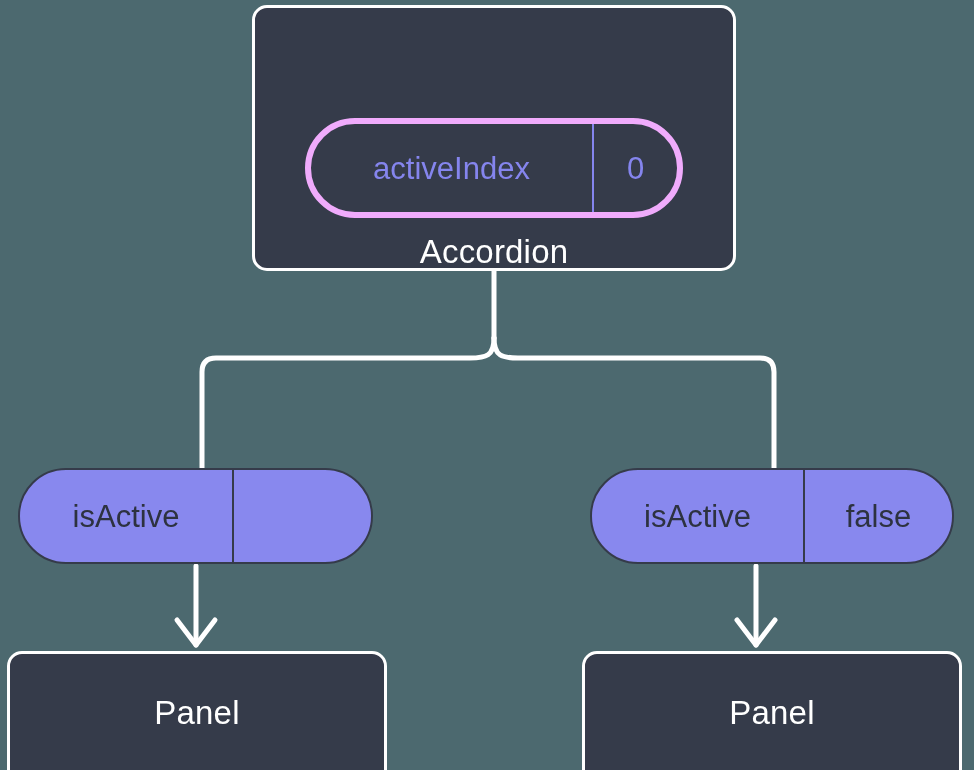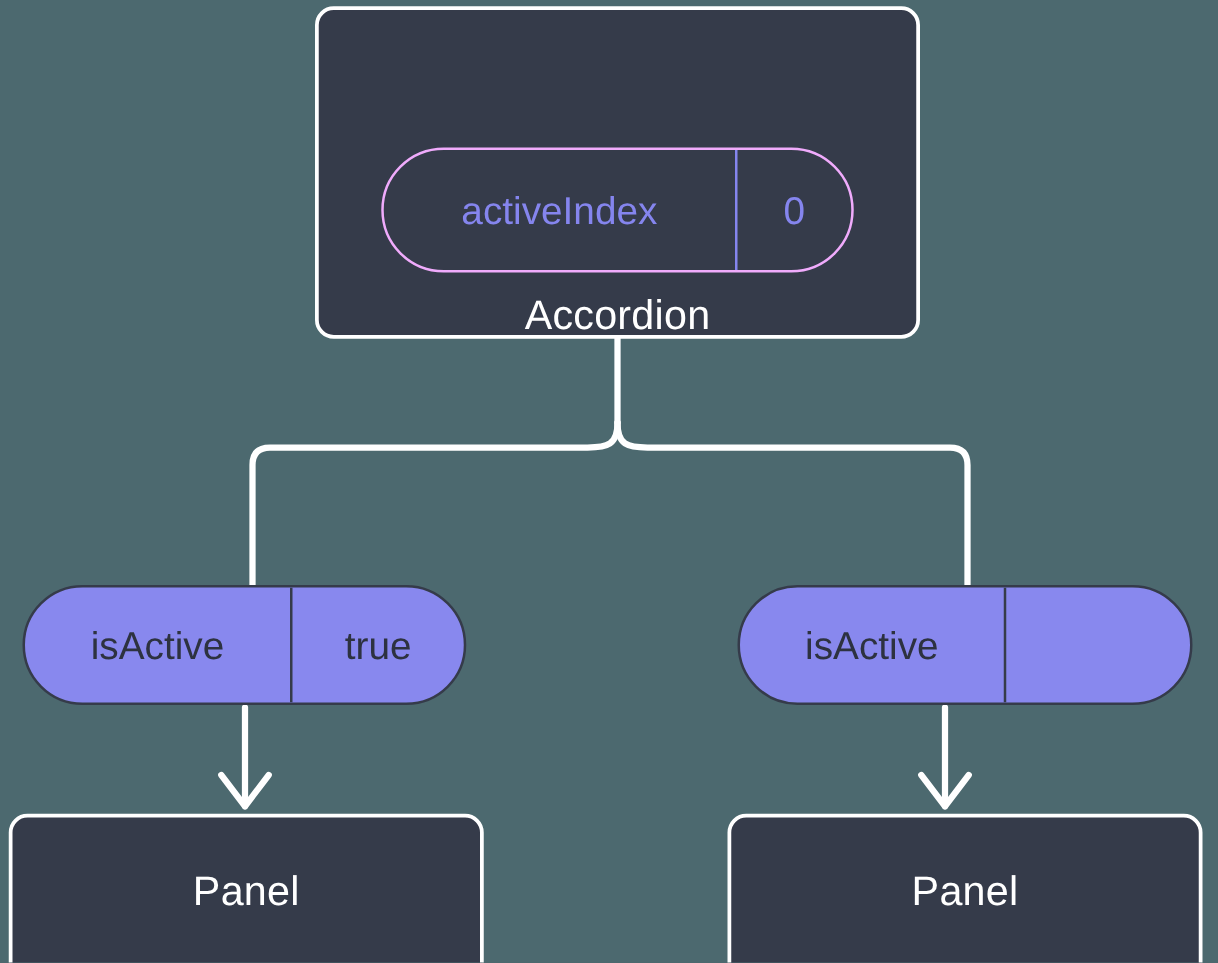--- a/index.html
+++ b/index.html
@@ -90,21 +90,21 @@
     justify-content: center;
     white-space: nowrap;
     line-height: 1;
   }
 
   #state-pill {
     left: 305px;
     top: 118px;
     width: 378px;
     height: 100px;
-    border: 2px solid #f0abfc;
+    border: 6px solid #f0abfc;
     background: transparent;
   }
   #state-pill .pill-key {
     width: 281px;
     border-right: 2px solid #8585ee;
     color: #8585ee;
     font-size: 31px;
   }
   #state-pill .pill-val {
     flex: 1;
@@ -166,25 +166,25 @@
     <div class="comp-title">Accordion</div>
   </div>
 
   <div id="state-pill" class="pill">
     <div class="pill-key">activeIndex</div>
     <div class="pill-val">0</div>
   </div>
 
   <div id="prop-pill-left" class="pill prop-pill">
     <div class="pill-key">isActive</div>
-    <div class="pill-val">true</div>
   </div>
 
   <div id="prop-pill-right" class="pill prop-pill">
     <div class="pill-key">isActive</div>
+    <div class="pill-val">false</div>
   </div>
 
   <div id="panel-left" class="comp-box panel-box">
     <div class="comp-title">Panel</div>
   </div>
 
   <div id="panel-right" class="comp-box panel-box">
     <div class="comp-title">Panel</div>
   </div>
 

